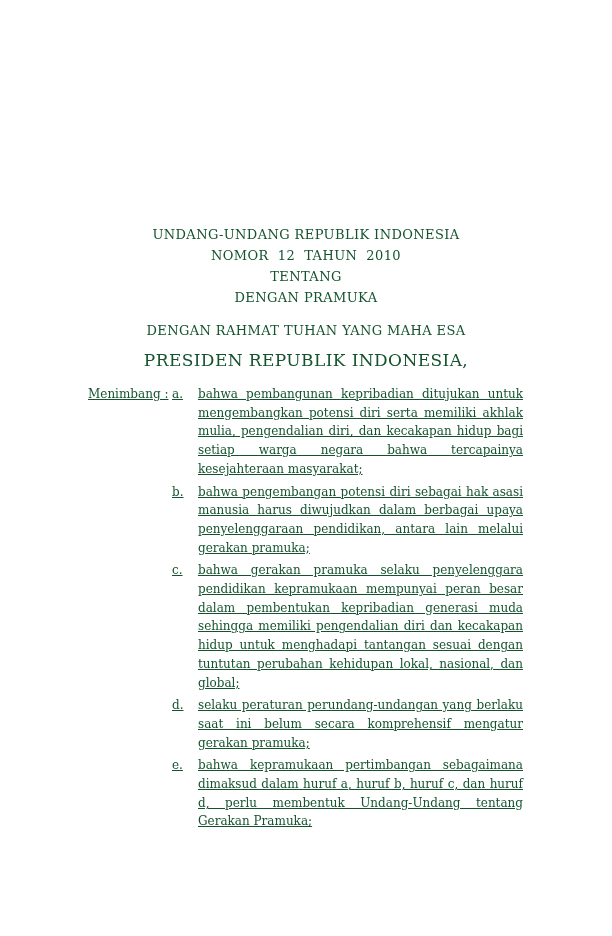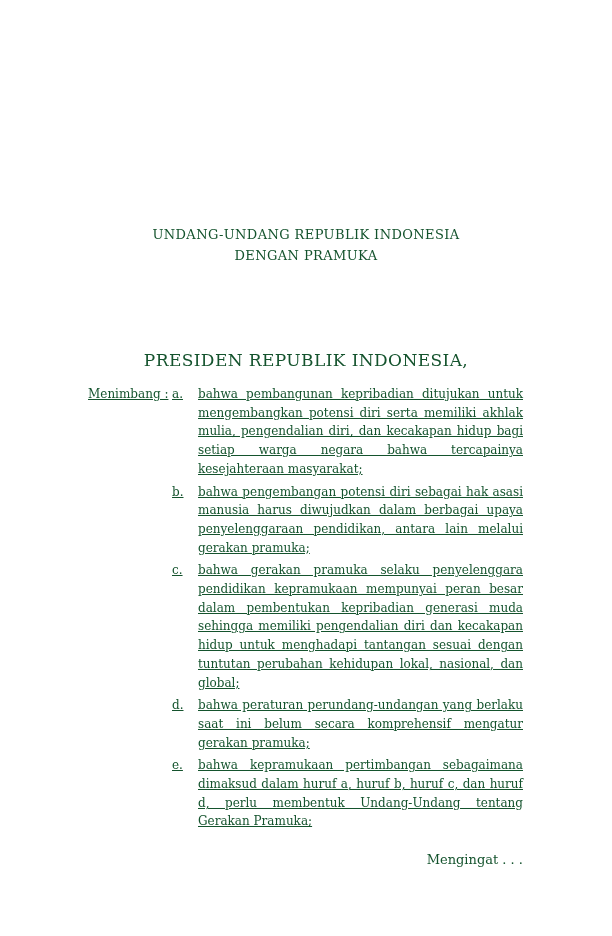--- a/index.html
+++ b/index.html
@@ -90,23 +90,26 @@
     line-height: 18.7px;
   }
 </style>
 </head>
 <body>
 
 <div class="page">
 
   <div class="title-block">
     <div>UNDANG-UNDANG REPUBLIK INDONESIA</div>
+    <div class="wide-words">NOMOR 12 TAHUN 2010</div>
+    <div>TENTANG</div>
     <div>DENGAN PRAMUKA</div>
   </div>
 
+  <div class="motto">DENGAN RAHMAT TUHAN YANG MAHA ESA</div>
 
   <div class="presiden">PRESIDEN REPUBLIK INDONESIA,</div>
 
   <div class="considering">
     <div class="label-col">Menimbang :</div>
     <div class="items-col">
 
       <div class="item">
         <div class="item-letter">a.</div>
         <div class="item-text">bahwa pembangunan kepribadian ditujukan untuk mengembangkan potensi diri serta memiliki akhlak mulia, pengendalian diri, dan kecakapan hidup bagi setiap warga negara bahwa tercapainya kesejahteraan masyarakat;</div>
@@ -117,26 +120,25 @@
         <div class="item-text">bahwa pengembangan potensi diri sebagai hak asasi manusia harus diwujudkan dalam berbagai upaya penyelenggaraan pendidikan, antara lain melalui gerakan pramuka;</div>
       </div>
 
       <div class="item">
         <div class="item-letter">c.</div>
         <div class="item-text">bahwa gerakan pramuka selaku penyelenggara pendidikan kepramukaan mempunyai peran besar dalam pembentukan kepribadian generasi muda sehingga memiliki pengendalian diri dan kecakapan hidup untuk menghadapi tantangan sesuai dengan tuntutan perubahan kehidupan lokal, nasional, dan global;</div>
       </div>
 
       <div class="item">
         <div class="item-letter">d.</div>
-        <div class="item-text">bahwa peraturan perundang-undangan yang berlaku saat ini belum secara komprehensif mengatur gerakan pramuka;</div>
+        <div class="item-text">selaku peraturan perundang-undangan yang berlaku saat ini belum secara komprehensif mengatur gerakan pramuka;</div>
       </div>
 
       <div class="item">
         <div class="item-letter">e.</div>
         <div class="item-text">bahwa kepramukaan pertimbangan sebagaimana dimaksud dalam huruf a, huruf b, huruf c, dan huruf d, perlu membentuk Undang-Undang tentang Gerakan Pramuka;</div>
       </div>
 
     </div>
   </div>
 
-  <div class="catchword">Mengingat . . .</div>
 
 </div>
 
 </body></html>

